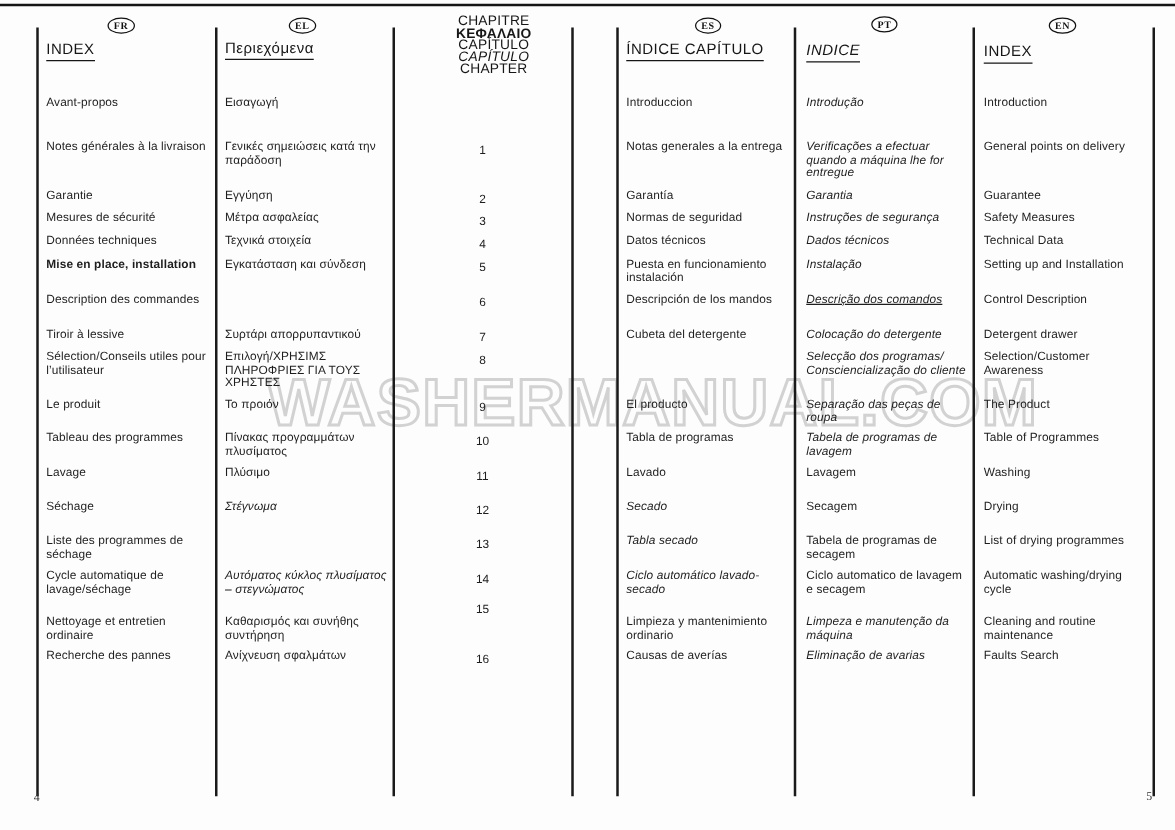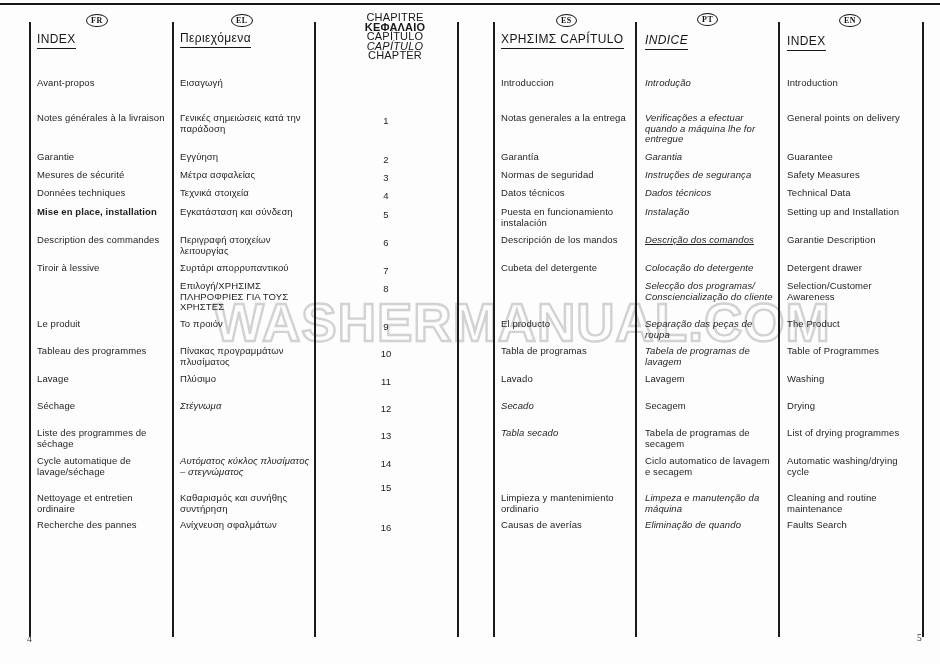--- a/index.html
+++ b/index.html
@@ -60,21 +60,21 @@
   </div>
 
   <span class="badge" style="left:86px;top:14px;">FR</span>
   <span class="badge" style="left:231px;top:14px;">EL</span>
   <span class="badge" style="left:556px;top:14px;">ES</span>
   <span class="badge" style="left:697px;top:13px;">PT</span>
   <span class="badge" style="left:839px;top:14px;">EN</span>
 
   <div class="col-title" style="left:37px;top:32px;">INDEX</div>
   <div class="col-title" style="left:180px;top:31px;">Περιεχόμενα</div>
-  <div class="col-title" style="left:501px;top:32px;">ΧΡΗΣΙΜΣ CAPÍTULO</div>
+  <div class="col-title" style="left:501px;top:32px;">ÍNDICE CAPÍTULO</div>
   <div class="col-title italic" style="left:645px;top:33px;">INDICE</div>
   <div class="col-title" style="left:787px;top:34px;">INDEX</div>
 
   <div id="chapter-header">
     <div>CHAPITRE</div>
     <div class="bold">ΚΕΦΑΛΑΙΟ</div>
     <div>CAPÍTULO</div>
     <div class="italic">CAPÍTULO</div>
     <div>CHAPTER</div>
   </div>
@@ -109,31 +109,31 @@
       <div class="toc-item italic" style="left: 645px; width: 130px; top: 188px;">Dados técnicos</div>
       <div class="toc-item" style="left: 787px; width: 133px; top: 188px;">Technical Data</div>
       <div class="chapter-num" style="top: 190px;">4</div>
       <div class="toc-item" style="left: 37px; width: 132px; top: 207px; font-weight: bold;">Mise en place, installation</div>
       <div class="toc-item" style="left: 180px; width: 134px; top: 207px;">Εγκατάσταση και σύνδεση</div>
       <div class="toc-item" style="left: 501px; width: 132px; top: 207px;">Puesta en funcionamiento instalación</div>
       <div class="toc-item italic" style="left: 645px; width: 130px; top: 207px;">Instalação</div>
       <div class="toc-item" style="left: 787px; width: 133px; top: 207px;">Setting up and Installation</div>
       <div class="chapter-num" style="top: 209px;">5</div>
       <div class="toc-item" style="left: 37px; width: 132px; top: 235px;">Description des commandes</div>
-      <div class="toc-item" style="left: 180px; width: 134px; top: 235px;">Περιγραφή στοιχείων λειτουργίας</div>
       <div class="toc-item" style="left: 501px; width: 132px; top: 235px;">Descripción de los mandos</div>
       <div class="toc-item italic" style="left: 645px; width: 130px; top: 235px; text-decoration: underline;">Descrição dos comandos</div>
-      <div class="toc-item" style="left: 787px; width: 133px; top: 235px;">Garantie Description</div>
+      <div class="toc-item" style="left: 787px; width: 133px; top: 235px;">Control Description</div>
       <div class="chapter-num" style="top: 237px;">6</div>
       <div class="toc-item" style="left: 37px; width: 132px; top: 263px;">Tiroir à lessive</div>
       <div class="toc-item" style="left: 180px; width: 134px; top: 263px;">Συρτάρι απορρυπαντικού</div>
       <div class="toc-item" style="left: 501px; width: 132px; top: 263px;">Cubeta del detergente</div>
       <div class="toc-item italic" style="left: 645px; width: 130px; top: 263px;">Colocação do detergente</div>
       <div class="toc-item" style="left: 787px; width: 133px; top: 263px;">Detergent drawer</div>
       <div class="chapter-num" style="top: 265px;">7</div>
+      <div class="toc-item" style="left: 37px; width: 132px; top: 281px;">Sélection/Conseils utiles pour l’utilisateur</div>
       <div class="toc-item" style="left: 180px; width: 134px; top: 281px;">Επιλογή/ΧΡΗΣΙΜΣ ΠΛΗΡΟΦΡΙΕΣ ΓΙΑ ΤΟΥΣ ΧΡΗΣΤΕΣ</div>
       <div class="toc-item italic" style="left: 645px; width: 130px; top: 281px;">Selecção dos programas/ Consciencialização do cliente</div>
       <div class="toc-item" style="left: 787px; width: 133px; top: 281px;">Selection/Customer Awareness</div>
       <div class="chapter-num" style="top: 283px;">8</div>
       <div class="toc-item" style="left: 37px; width: 132px; top: 319px;">Le produit</div>
       <div class="toc-item" style="left: 180px; width: 134px; top: 319px;">Το προιόν</div>
       <div class="toc-item" style="left: 501px; width: 132px; top: 319px;">El producto</div>
       <div class="toc-item italic" style="left: 645px; width: 130px; top: 319px;">Separação das peças de roupa</div>
       <div class="toc-item" style="left: 787px; width: 133px; top: 319px;">The Product</div>
       <div class="chapter-num" style="top: 321px;">9</div>
@@ -155,33 +155,34 @@
       <div class="toc-item" style="left: 645px; width: 130px; top: 401px;">Secagem</div>
       <div class="toc-item" style="left: 787px; width: 133px; top: 401px;">Drying</div>
       <div class="chapter-num" style="top: 403px;">12</div>
       <div class="toc-item" style="left: 37px; width: 132px; top: 428px;">Liste des programmes de séchage</div>
       <div class="toc-item italic" style="left: 501px; width: 132px; top: 428px;">Tabla secado</div>
       <div class="toc-item" style="left: 645px; width: 130px; top: 428px;">Tabela de programas de secagem</div>
       <div class="toc-item" style="left: 787px; width: 133px; top: 428px;">List of drying programmes</div>
       <div class="chapter-num" style="top: 430px;">13</div>
       <div class="toc-item" style="left: 37px; width: 132px; top: 456px;">Cycle automatique de lavage/séchage</div>
       <div class="toc-item italic" style="left: 180px; width: 134px; top: 456px;">Αυτόματος κύκλος πλυσίματος – στεγνώματος</div>
+      <div class="toc-item italic" style="left: 501px; width: 132px; top: 456px;">Ciclo automático lavado-secado</div>
       <div class="toc-item" style="left: 645px; width: 130px; top: 456px;">Ciclo automatico de lavagem e secagem</div>
       <div class="toc-item" style="left: 787px; width: 133px; top: 456px;">Automatic washing/drying cycle</div>
       <div class="chapter-num" style="top: 458px;">14</div>
       <div class="toc-item" style="left: 37px; width: 132px; top: 493px;">Nettoyage et entretien ordinaire</div>
       <div class="toc-item" style="left: 180px; width: 134px; top: 493px;">Καθαρισμός και συνήθης συντήρηση</div>
       <div class="toc-item" style="left: 501px; width: 132px; top: 493px;">Limpieza y mantenimiento ordinario</div>
       <div class="toc-item italic" style="left: 645px; width: 130px; top: 493px;">Limpeza e manutenção da máquina</div>
       <div class="toc-item" style="left: 787px; width: 133px; top: 493px;">Cleaning and routine maintenance</div>
       <div class="chapter-num" style="top: 465px; margin-top: 17px;">15</div>
       <div class="toc-item" style="left: 37px; width: 132px; top: 520px;">Recherche des pannes</div>
       <div class="toc-item" style="left: 180px; width: 134px; top: 520px;">Ανίχνευση σφαλμάτων</div>
       <div class="toc-item" style="left: 501px; width: 132px; top: 520px;">Causas de averías</div>
-      <div class="toc-item italic" style="left: 645px; width: 130px; top: 520px;">Eliminação de quando</div>
+      <div class="toc-item italic" style="left: 645px; width: 130px; top: 520px;">Eliminação de avarias</div>
       <div class="toc-item" style="left: 787px; width: 133px; top: 520px;">Faults Search</div>
       <div class="chapter-num" style="top: 522px;">16</div>
     </div>
 
   <div class="page-num" style="left:27px;top:634px;">4</div>
   <div class="page-num" style="left:917px;top:633px;">5</div>
 
 </div>
 
 </body></html>

